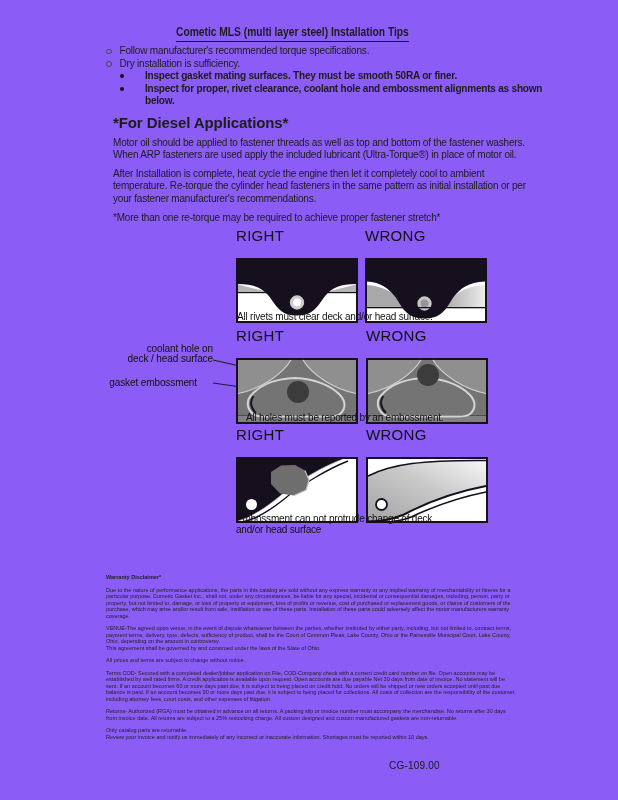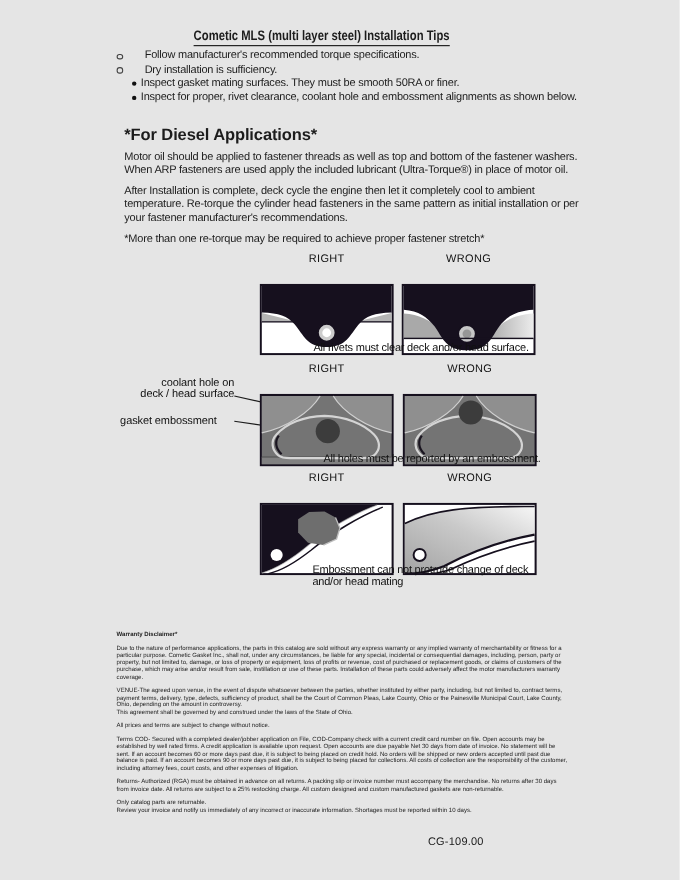--- a/index.html
+++ b/index.html
@@ -1,40 +1,40 @@
 <!DOCTYPE html>
 <html><head>
 <meta charset="utf-8">
 <style>
   html,body{margin:0;padding:0;background:#ffffff;}
   .page{
-    position:relative;width:618px;height:800px;background:#e5e5e5;overflow:hidden;
+    position:relative;width:618px;height:800px;background:#8b5cf6;overflow:hidden;
     font-family:"Liberation Sans","DejaVu Sans",sans-serif;color:#1c1c1c;
   }
   
   .title{
     position:absolute;left:176px;top:25px;font-size:12.5px;font-weight:bold;
     white-space:nowrap;border-bottom:1.5px solid #111;padding-bottom:2px;
     transform:scaleX(0.82);transform-origin:left center;letter-spacing:0;
   }
   
   .bullets{position:absolute;left:106px;top:45px;width:445px;font-size:10px;line-height:12.2px;letter-spacing:-0.2px;}
-  .b-row{display:flex;gap:20px;margin-bottom:0.5px;}
-  .b-row.sub{margin-left:14px;gap:4px;}
+  .b-row{display:flex;gap:8px;margin-bottom:0.5px;}
+  .b-row.sub{margin-left:14px;gap:21px;font-weight:bold;}
   .marker-o{flex:0 0 auto;width:3.5px;height:3.5px;border:1px solid #444;border-radius:50%;margin-top:3.5px;}
   .marker-f{flex:0 0 auto;width:4px;height:4px;background:#111;border-radius:50%;margin-top:3.5px;}
   
   .diesel{position:absolute;left:113px;top:117px;width:424px;font-size:10px;line-height:12.6px;letter-spacing:-0.2px;}
   .diesel-h{font-size:15px;font-weight:bold;margin:0 0 7px 0;letter-spacing:-0.1px;}
   .diesel p{margin:0 0 6px 0;}
   
   .fig{position:absolute;width:122px;}
-  .fig-label{text-align:center;font-size:10px;line-height:12px;height:12px;margin-bottom:16px;color:#111;letter-spacing:0.3px;}
+  .fig-label{font-size:15px;line-height:12px;height:12px;margin-bottom:16px;color:#111;letter-spacing:0.3px;}
   .fig svg{display:block;}
-  .caption{position:absolute;font-size:10px;line-height:11px;color:#111;letter-spacing:-0.2px;white-space:nowrap;margin-left:48px;}
+  .caption{position:absolute;font-size:10px;line-height:11px;color:#111;letter-spacing:-0.2px;white-space:nowrap;}
   .caption.wrap{white-space:normal;width:250px;}
   .side-label{position:absolute;width:100px;text-align:right;font-size:10px;line-height:10px;color:#111;letter-spacing:-0.1px;}
   .pointer-overlay{position:absolute;left:205px;top:350px;}
   
   .disclaimer{position:absolute;left:106px;top:574px;width:410px;font-size:5.5px;line-height:6.5px;color:#222;letter-spacing:0;}
   .disclaimer .hd{font-weight:bold;margin:0 0 6px 0;}
   .disclaimer p{margin:0 0 6px 0;}
   .disclaimer p.tight{margin:0;}
   .disclaimer .grp{margin:0 0 6px 0;}
   
@@ -62,21 +62,21 @@
     </div>
     <div class="b-row sub">
       <span class="marker-f"></span>
       <span>Inspect for proper, rivet clearance, coolant hole and embossment alignments as shown below.</span>
     </div>
   </div>
 
   <div class="diesel">
     <div class="diesel-h">*For Diesel Applications*</div>
     <p>Motor oil should be applied to fastener threads as well as top and bottom of the fastener washers. When ARP fasteners are used apply the included lubricant (Ultra-Torque®) in place of motor oil.</p>
-    <p>After Installation is complete, deck cycle the engine then let it completely cool to ambient temperature. Re-torque the cylinder head fasteners in the same pattern as initial installation or per your fastener manufacturer's recommendations.</p>
+    <p>After Installation is complete, heat cycle the engine then let it completely cool to ambient temperature. Re-torque the cylinder head fasteners in the same pattern as initial installation or per your fastener manufacturer's recommendations.</p>
     <p>*More than one re-torque may be required to achieve proper fastener stretch*</p>
   </div>
 
   <div class="fig" style="left:236px;top:230px;">
     <div class="fig-label">RIGHT</div>
     <svg viewBox="0 0 122 65" width="122" height="65">
       <rect x="1" y="1" width="120" height="63" fill="#ffffff" stroke="#16101e" stroke-width="2"></rect>
       <polygon points="2,26.5 34,34.5 2,34.5" fill="#b5b5b5"></polygon>
       <polygon points="120,26.5 88,34.5 120,34.5" fill="#b5b5b5"></polygon>
       <rect x="2" y="34" width="118" height="1.2" fill="#16101e"></rect>
@@ -172,21 +172,21 @@
       <rect x="1" y="1" width="120" height="64" fill="#ffffff" stroke="#16101e" stroke-width="2"></rect>
       <path d="M2,19 C26,7 56,3 120,3.5 L120,29 C88,35 58,47 38,57.5 C26,62.5 13,64.5 2,64.5 Z" fill="url(#gw3)"></path>
       <path d="M2,19 C26,7 56,3 120,3.5" stroke="#16101e" stroke-width="1.5" fill="none"></path>
       <path d="M120,29 C88,35 58,47 38,57.5 C26,62.5 13,64.5 2,64.5" stroke="#16101e" stroke-width="2" fill="none"></path>
       <path d="M120,35 C90,41 62,52 44,60.5 C34,64 26,65 18,65" stroke="#16101e" stroke-width="1.6" fill="none"></path>
       <circle cx="15.5" cy="47.5" r="5.5" fill="#ffffff" stroke="#16101e" stroke-width="1.8"></circle>
     </svg>
   </div>
   <div class="caption wrap" style="left:236px;top:513px;">
     <div>Embossment can not protrude change of deck</div>
-    <div>and/or head mating</div>
+    <div>and/or head surface</div>
   </div>
 
   <div class="disclaimer">
     <p class="hd">Warranty Disclaimer*</p>
     <div class="grp">
       <p class="tight">Due to the nature of performance applications, the parts in this catalog are sold without any express warranty or any implied warranty of merchantability or fitness for a particular purpose. Cometic Gasket Inc., shall not, under any circumstances, be liable for any special, incidental or consequential damages, including, person, party or property, but not limited to, damage, or loss of property or equipment, loss of profits or revenue, cost of purchased or replacement goods, or claims of customers of the purchase, which may arise and/or result from sale, instillation or use of these parts. Installation of these parts could adversely affect the motor manufacturers warranty coverage.</p>
     </div>
     <div class="grp">
       <p class="tight">VENUE-The agreed upon venue, in the event of dispute whatsoever between the parties, whether instituted by either party, including, but not limited to, contract terms, payment terms, delivery, type, defects, sufficiency of product, shall be the Court of Common Pleas, Lake County, Ohio or the Painesville Municipal Court, Lake County, Ohio, depending on the amount in controversy.</p>
       <p class="tight">This agreement shall be governed by and construed under the laws of the State of Ohio.</p>

